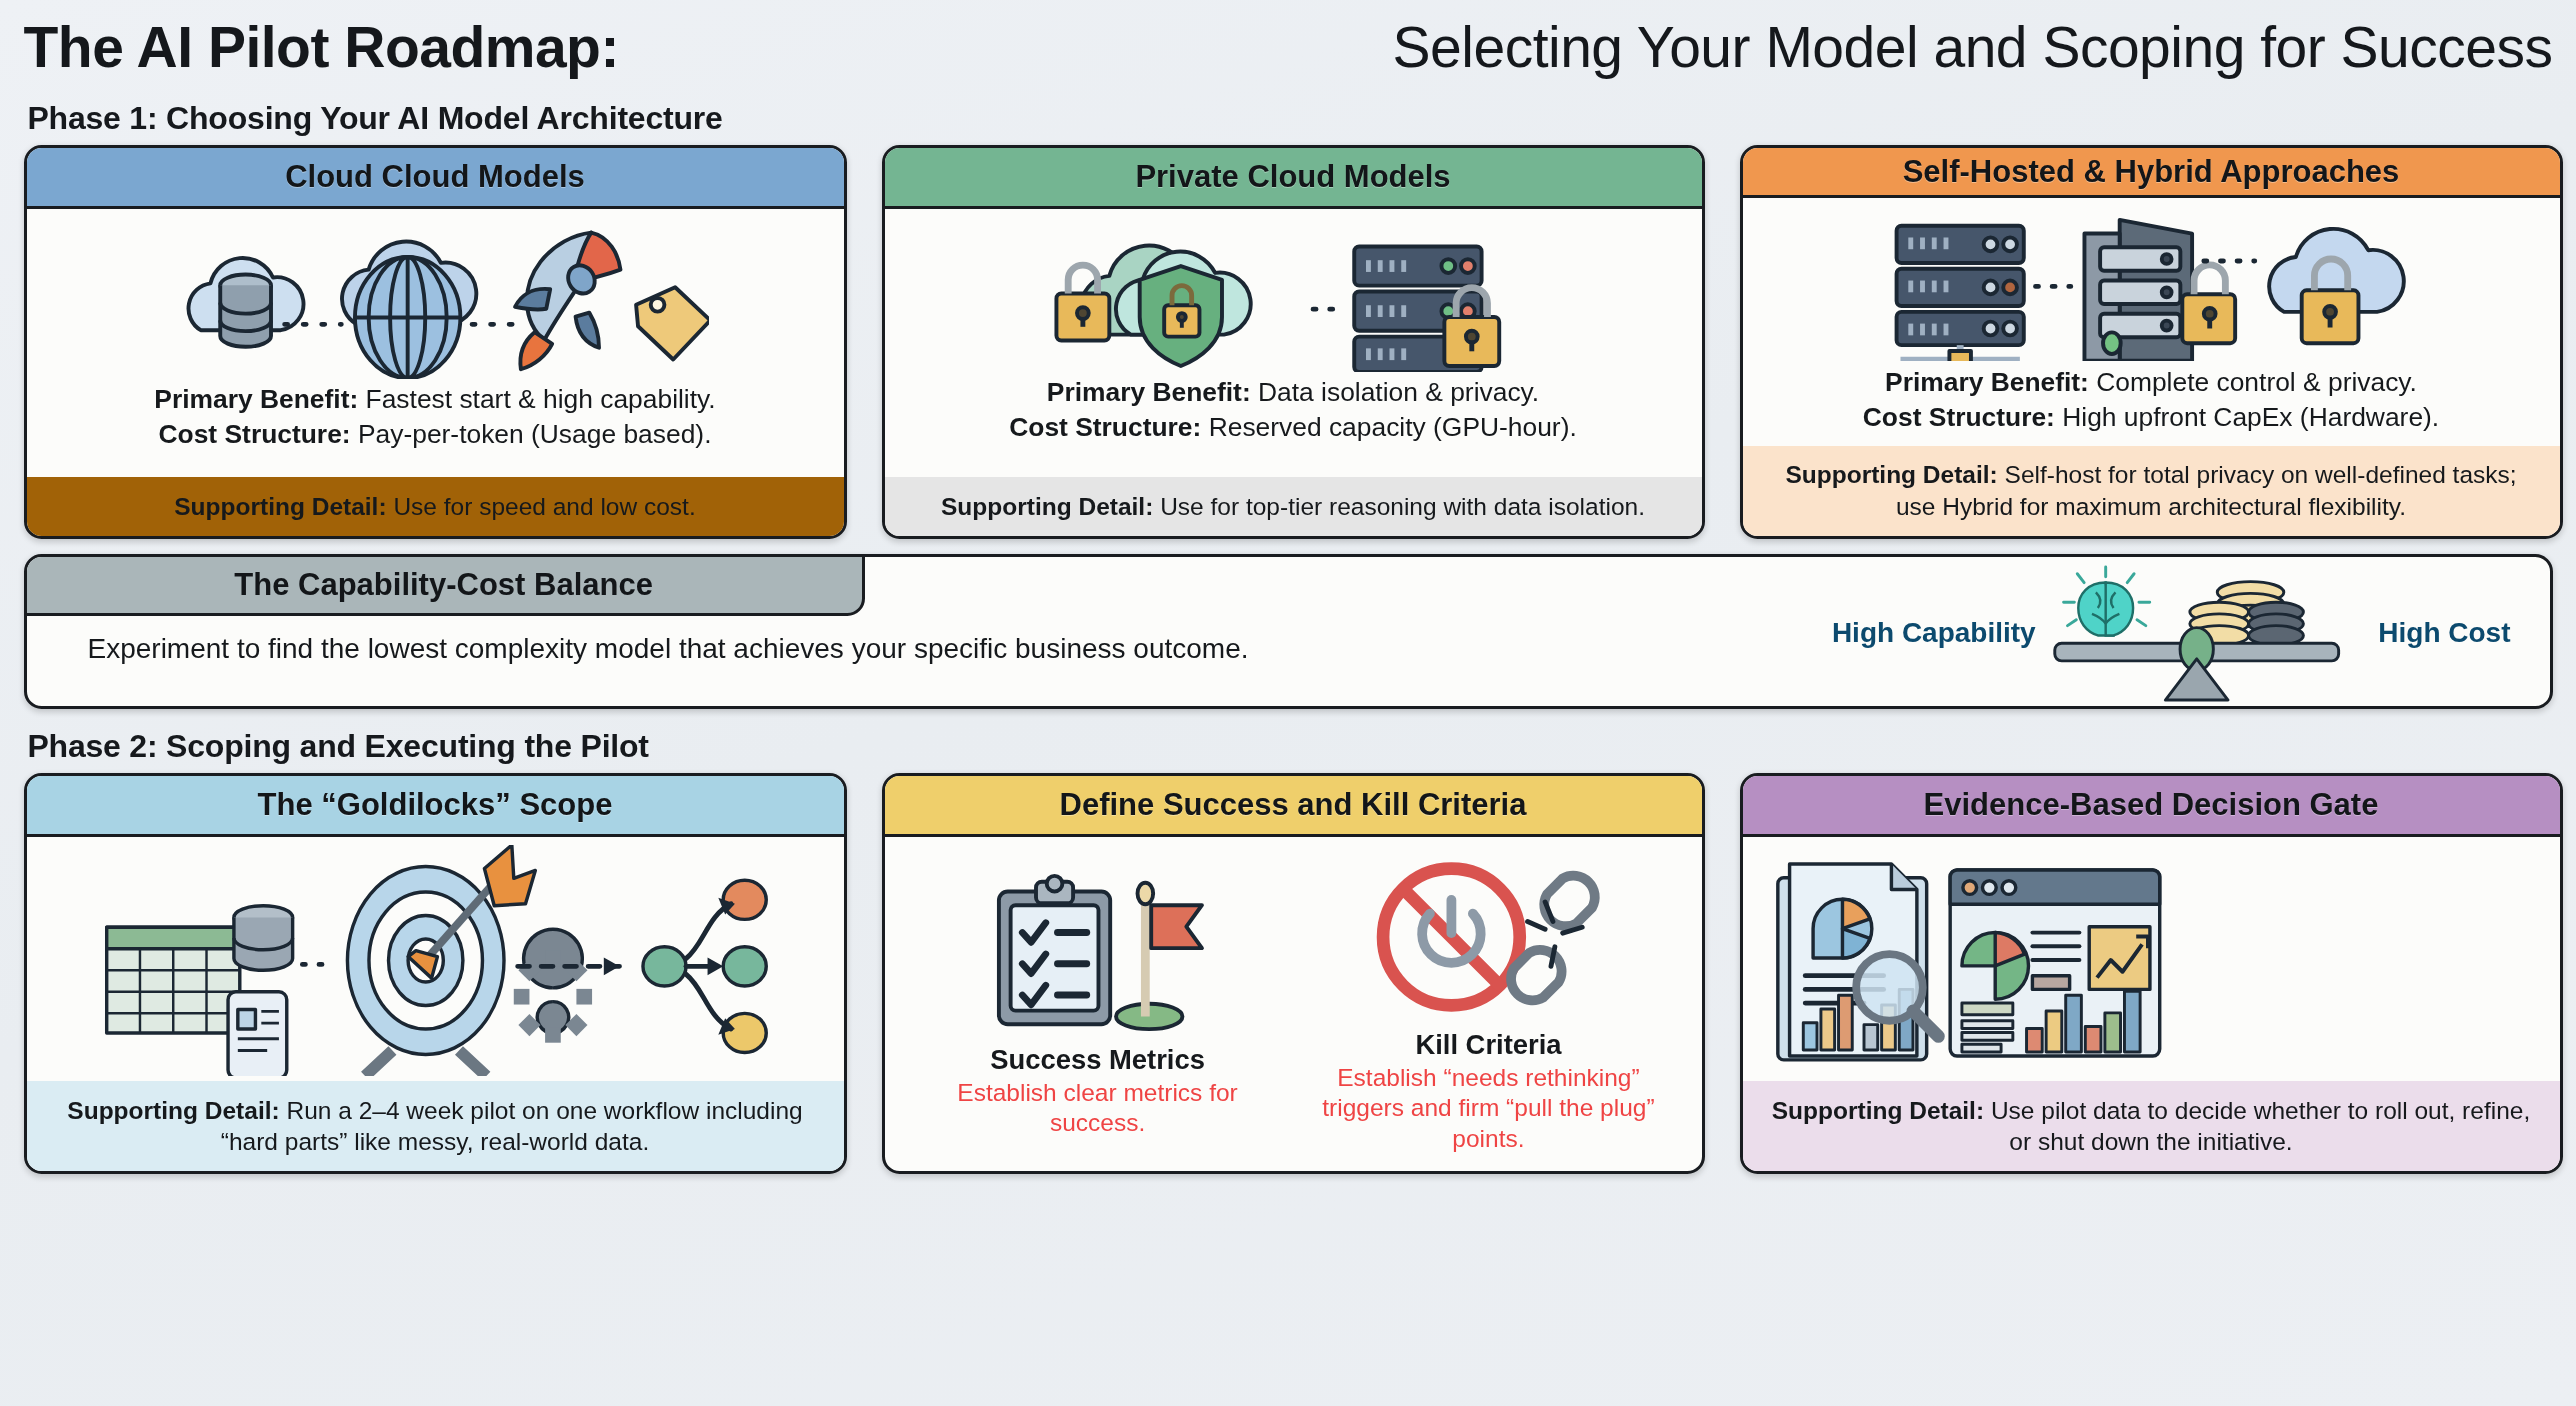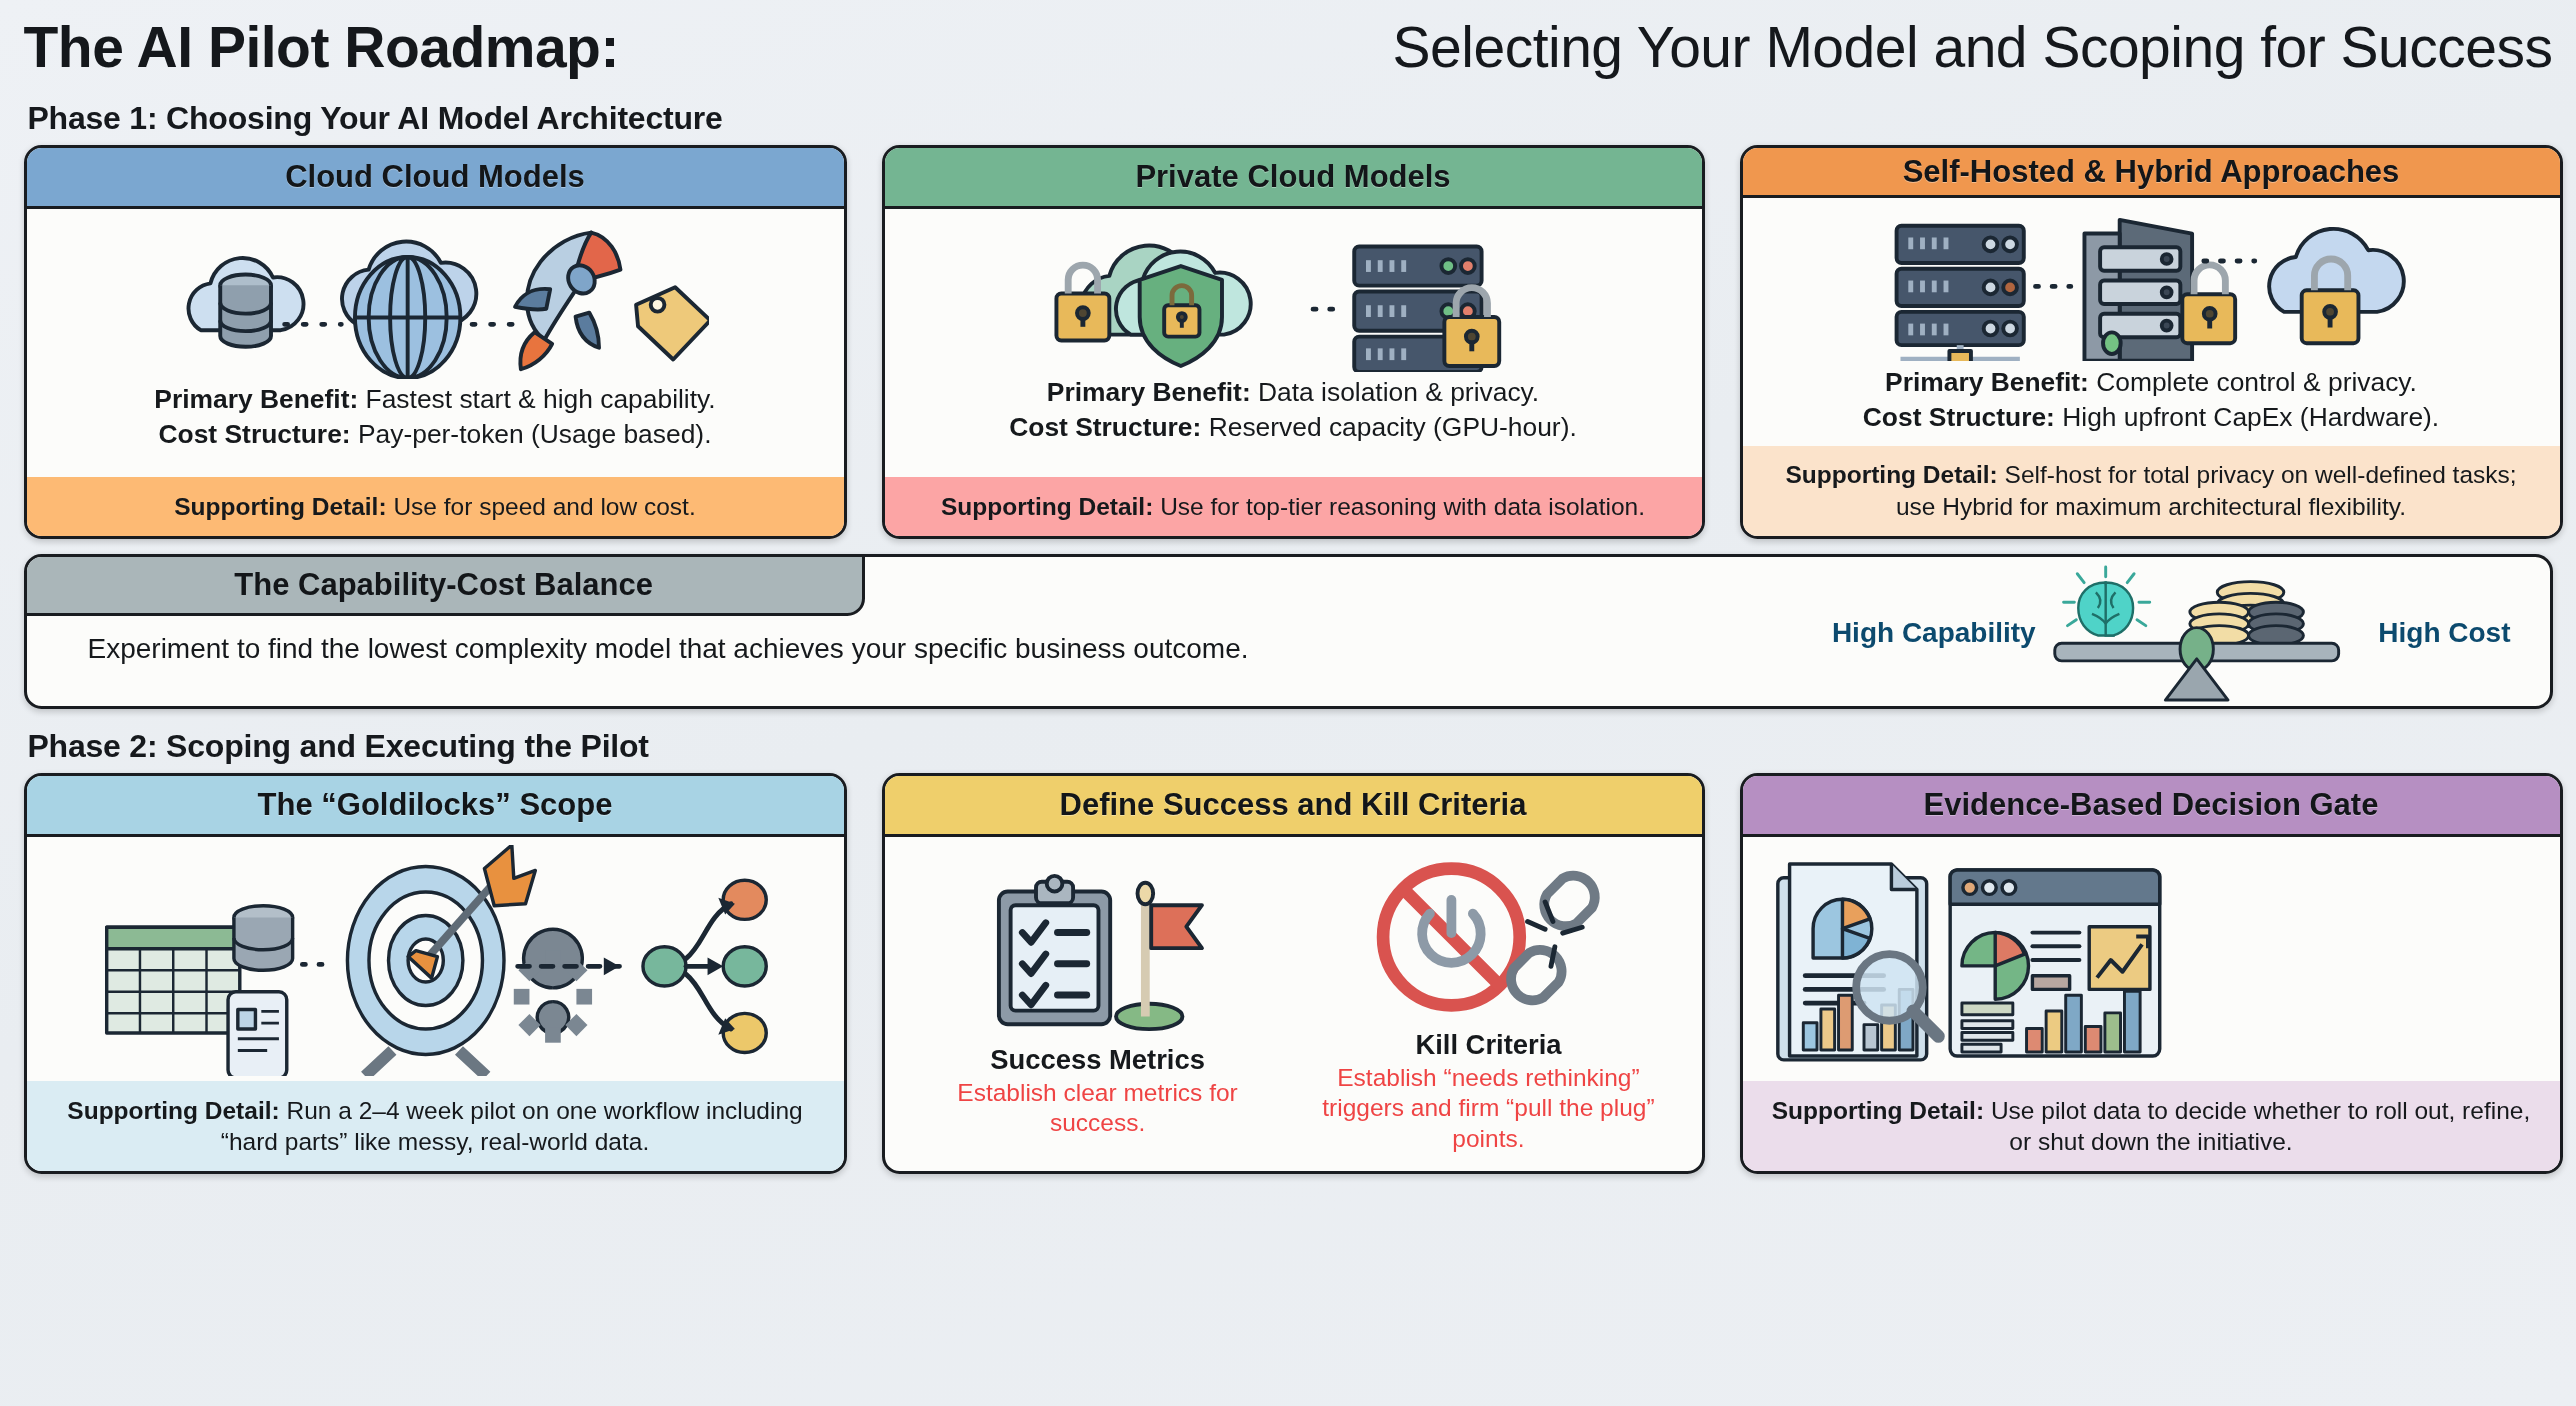--- a/index.html
+++ b/index.html
@@ -155,21 +155,21 @@
               <path d="M126 112 h58"></path>
                 <path d="M318 112 h56"></path>
             </g>
           </svg>
         </div>
         <div class="lines">
           <p><b>Primary Benefit:</b><span> Fastest start &amp; high capability.</span></p>
           <p><b>Cost Structure:</b><span> Pay-per-token (Usage based).</span></p>
         </div>
       </div>
-      <div class="card-foot" style="background:#fdba74">
+      <div class="card-foot" style="background:#a16207">
         <b>Supporting Detail:</b><span> Use for speed and low cost.</span>
       </div>
     </div>
 
     <div class="card" style="height:394px">
       <div class="card-head" style="background:#74b592">Private Cloud Models</div>
       <div class="card-body">
         <div class="art">
           <svg width="529" height="157" viewBox="0 0 540 160">
             <g stroke="#1b2733" stroke-width="4" stroke-linejoin="round">
@@ -213,21 +213,21 @@
                 <path d="M452 128 v11" stroke-width="5"></path>
             </g>
             <path d="M290 96 h34" stroke="#1b2733" stroke-width="5" stroke-linecap="round" stroke-dasharray="3 14"></path>
           </svg>
         </div>
         <div class="lines">
           <p><b>Primary Benefit:</b><span> Data isolation &amp; privacy.</span></p>
           <p><b>Cost Structure:</b><span> Reserved capacity (GPU-hour).</span></p>
         </div>
       </div>
-      <div class="card-foot" style="background:#fca5a5">
+      <div class="card-foot" style="background:#e5e5e5">
         <b>Supporting Detail:</b><span> Use for top-tier reasoning with data isolation.</span>
       </div>
     </div>
 
     <div class="card" style="height:394px">
       <div class="card-head" style="background:#f0974e">Self-Hosted &amp; Hybrid Approaches</div>
       <div class="card-body">
         <div class="art">
           <svg width="548" height="157" viewBox="0 0 560 160">
             <g stroke="#1b2733" stroke-width="4" stroke-linejoin="round">

